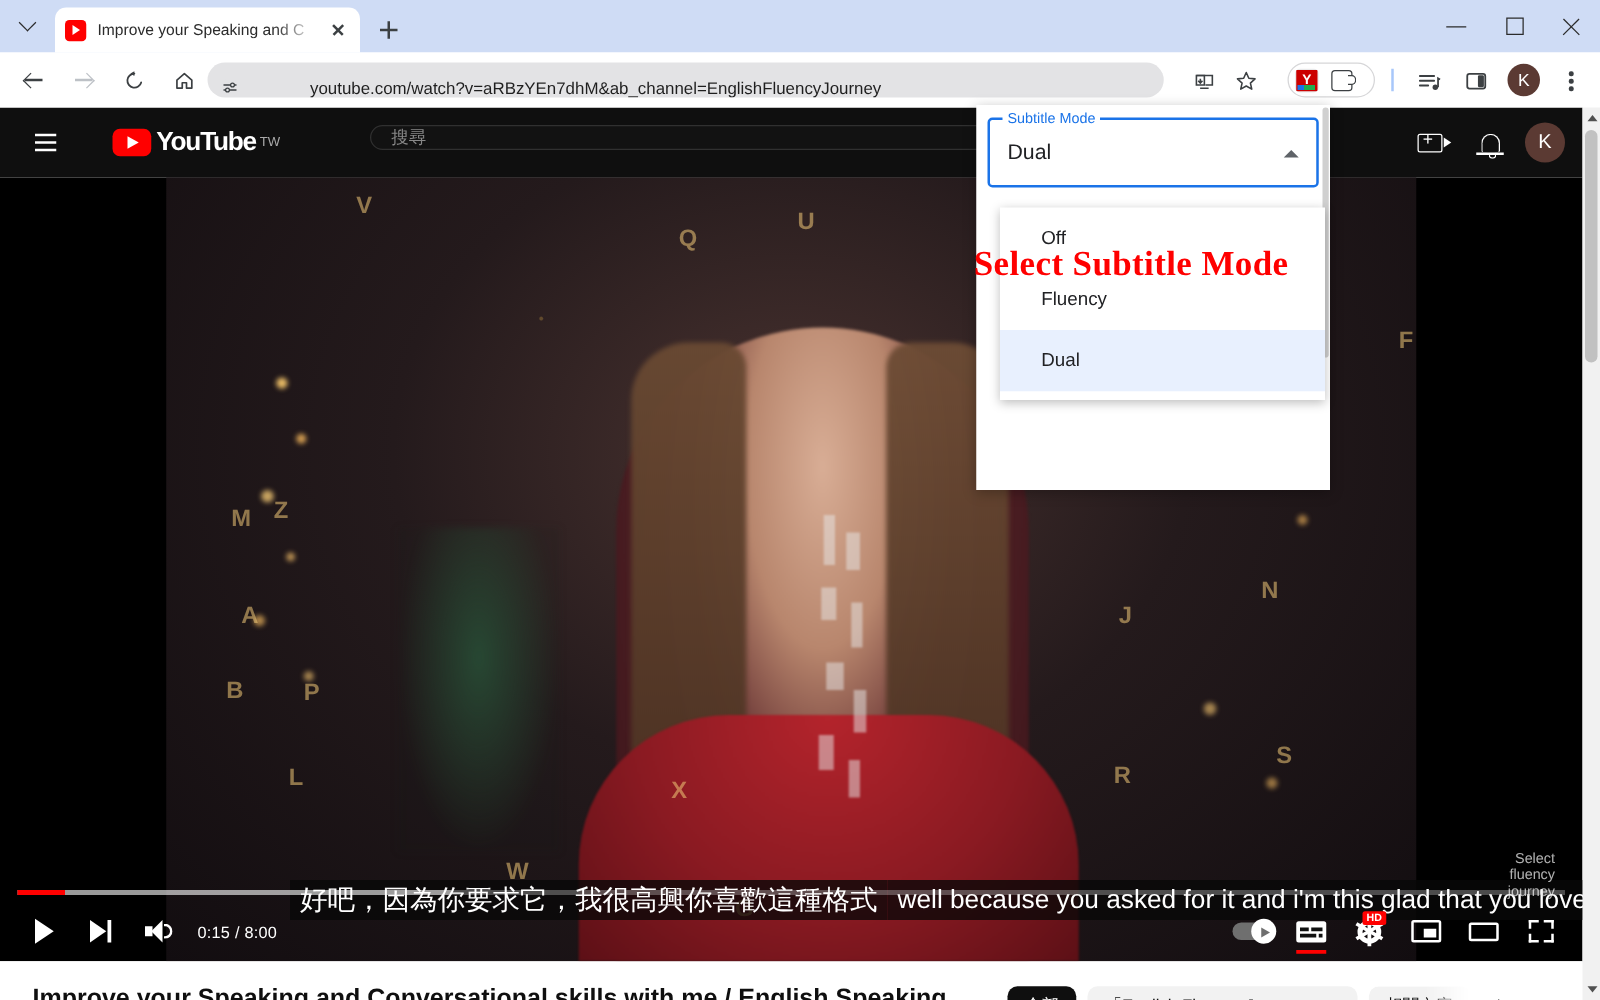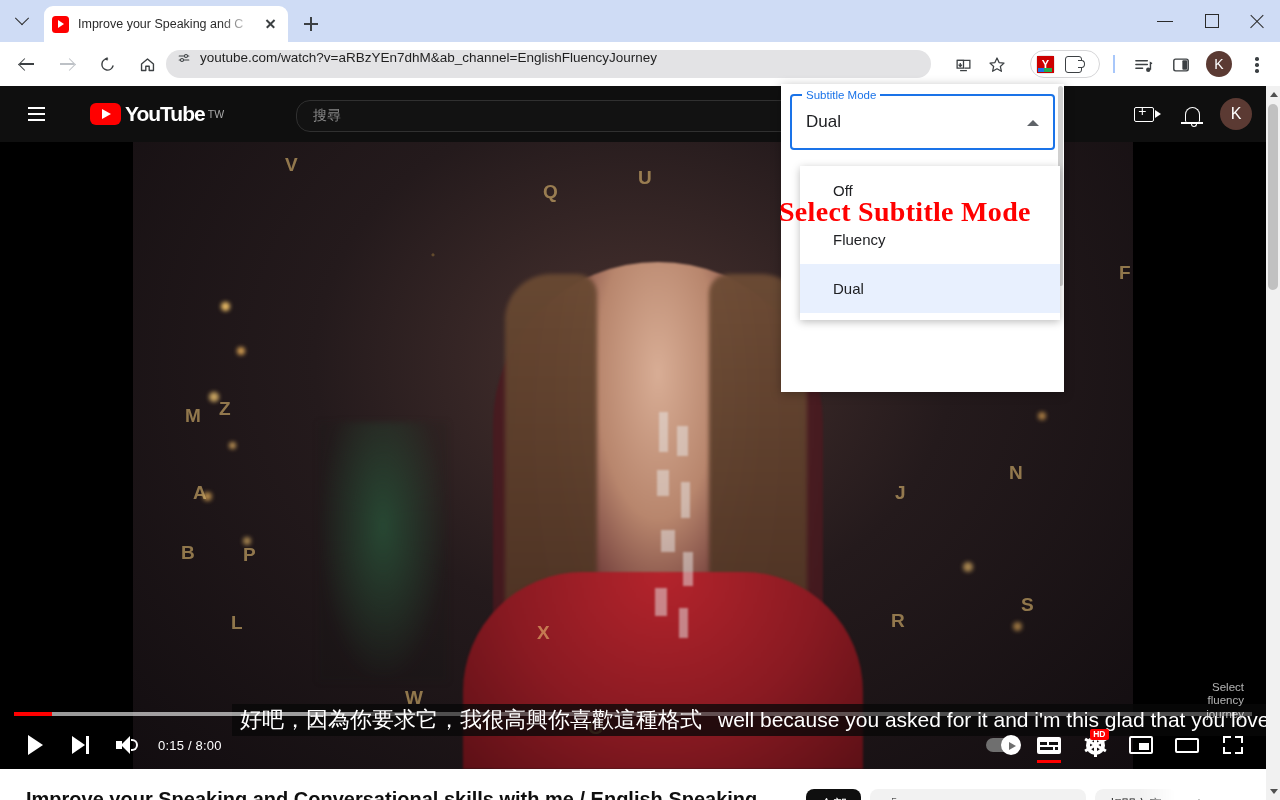--- a/index.html
+++ b/index.html
@@ -90,21 +90,21 @@
     border-left:1.5px solid #3c4043; border-bottom:1.5px solid #3c4043; transform:rotate(45deg);
   }
   .arrow-r::before { background:#bdc1c6; }
   .arrow-r::after {
     content:""; position:absolute; left:6px; top:3.5px; width:8px; height:8px;
     border-right:1.5px solid #bdc1c6; border-top:1.5px solid #bdc1c6; transform:rotate(45deg);
   }
 
   .omnibox {
     position: absolute; left: 166px; top: 50px; width: 765px; height: 28px;
-    background: #e3e3e5; border-radius: 14px; display: flex; align-items: flex-start; padding: 0 10px;
+    background: #e3e3e5; border-radius: 14px; display: flex; align-items: flex-end; padding: 0 10px; gap: 48px;
   }
   .omni-text {
     font-size: 13.5px; color: #1f1f1f; margin-left: 8px; white-space: nowrap; overflow: hidden;
   }
   .ext-pill {
     position: absolute; left: 1030px; top: 50px; width: 70px; height: 28px;
     border: 1px solid #d6d6d8; border-radius: 14px; display: flex; align-items: center;
   }
   .yt-ext {
     width: 19px; height: 19px; background: #e9e9ea; border-radius: 4px; margin-left: 5px;
@@ -150,21 +150,21 @@
   .yt-play {
     width: 31px; height: 22px; background:#ff0000; border-radius: 6px; position: relative; margin-right: 4px;
   }
   .yt-play::after {
     content:""; position:absolute; left:12px; top:6px;
     border-left: 9px solid #fff; border-top: 5px solid transparent; border-bottom: 5px solid transparent;
   }
   .yt-word { color:#fff; font-size:21px; font-weight:700; letter-spacing:-1px; }
   .yt-cc { color:#aaa; font-size:10.5px; vertical-align: super; margin-left:3px; }
   .yt-search {
-    position:absolute; left: 296px; top: 14px; width: 510px; height: 32px;
+    position:absolute; left: 296px; top: 14px; width: 510px; height: 20px;
     border: 1px solid #303030; border-radius: 14px 0 0 14px; background:#121212;
     display:flex; align-items:center; padding-left: 16px;
   }
   .yt-search span { color:#888; font-size:14px; }
   .yt-right { position:absolute; right: 14px; top: 0; height:56px; display:flex; align-items:center; gap: 8px; }
   .yt-ricon { width:40px; height:40px; border-radius:50%; display:flex; align-items:center; justify-content:center; }
   .cam {
     width: 20px; height: 15px; border: 1.7px solid #fff; border-radius: 2px; position: relative;
   }
   .cam::before { content:"+"; position:absolute; left:3.3px; top:-3.4px; color:#fff; font-size:14px; line-height:15px; }

